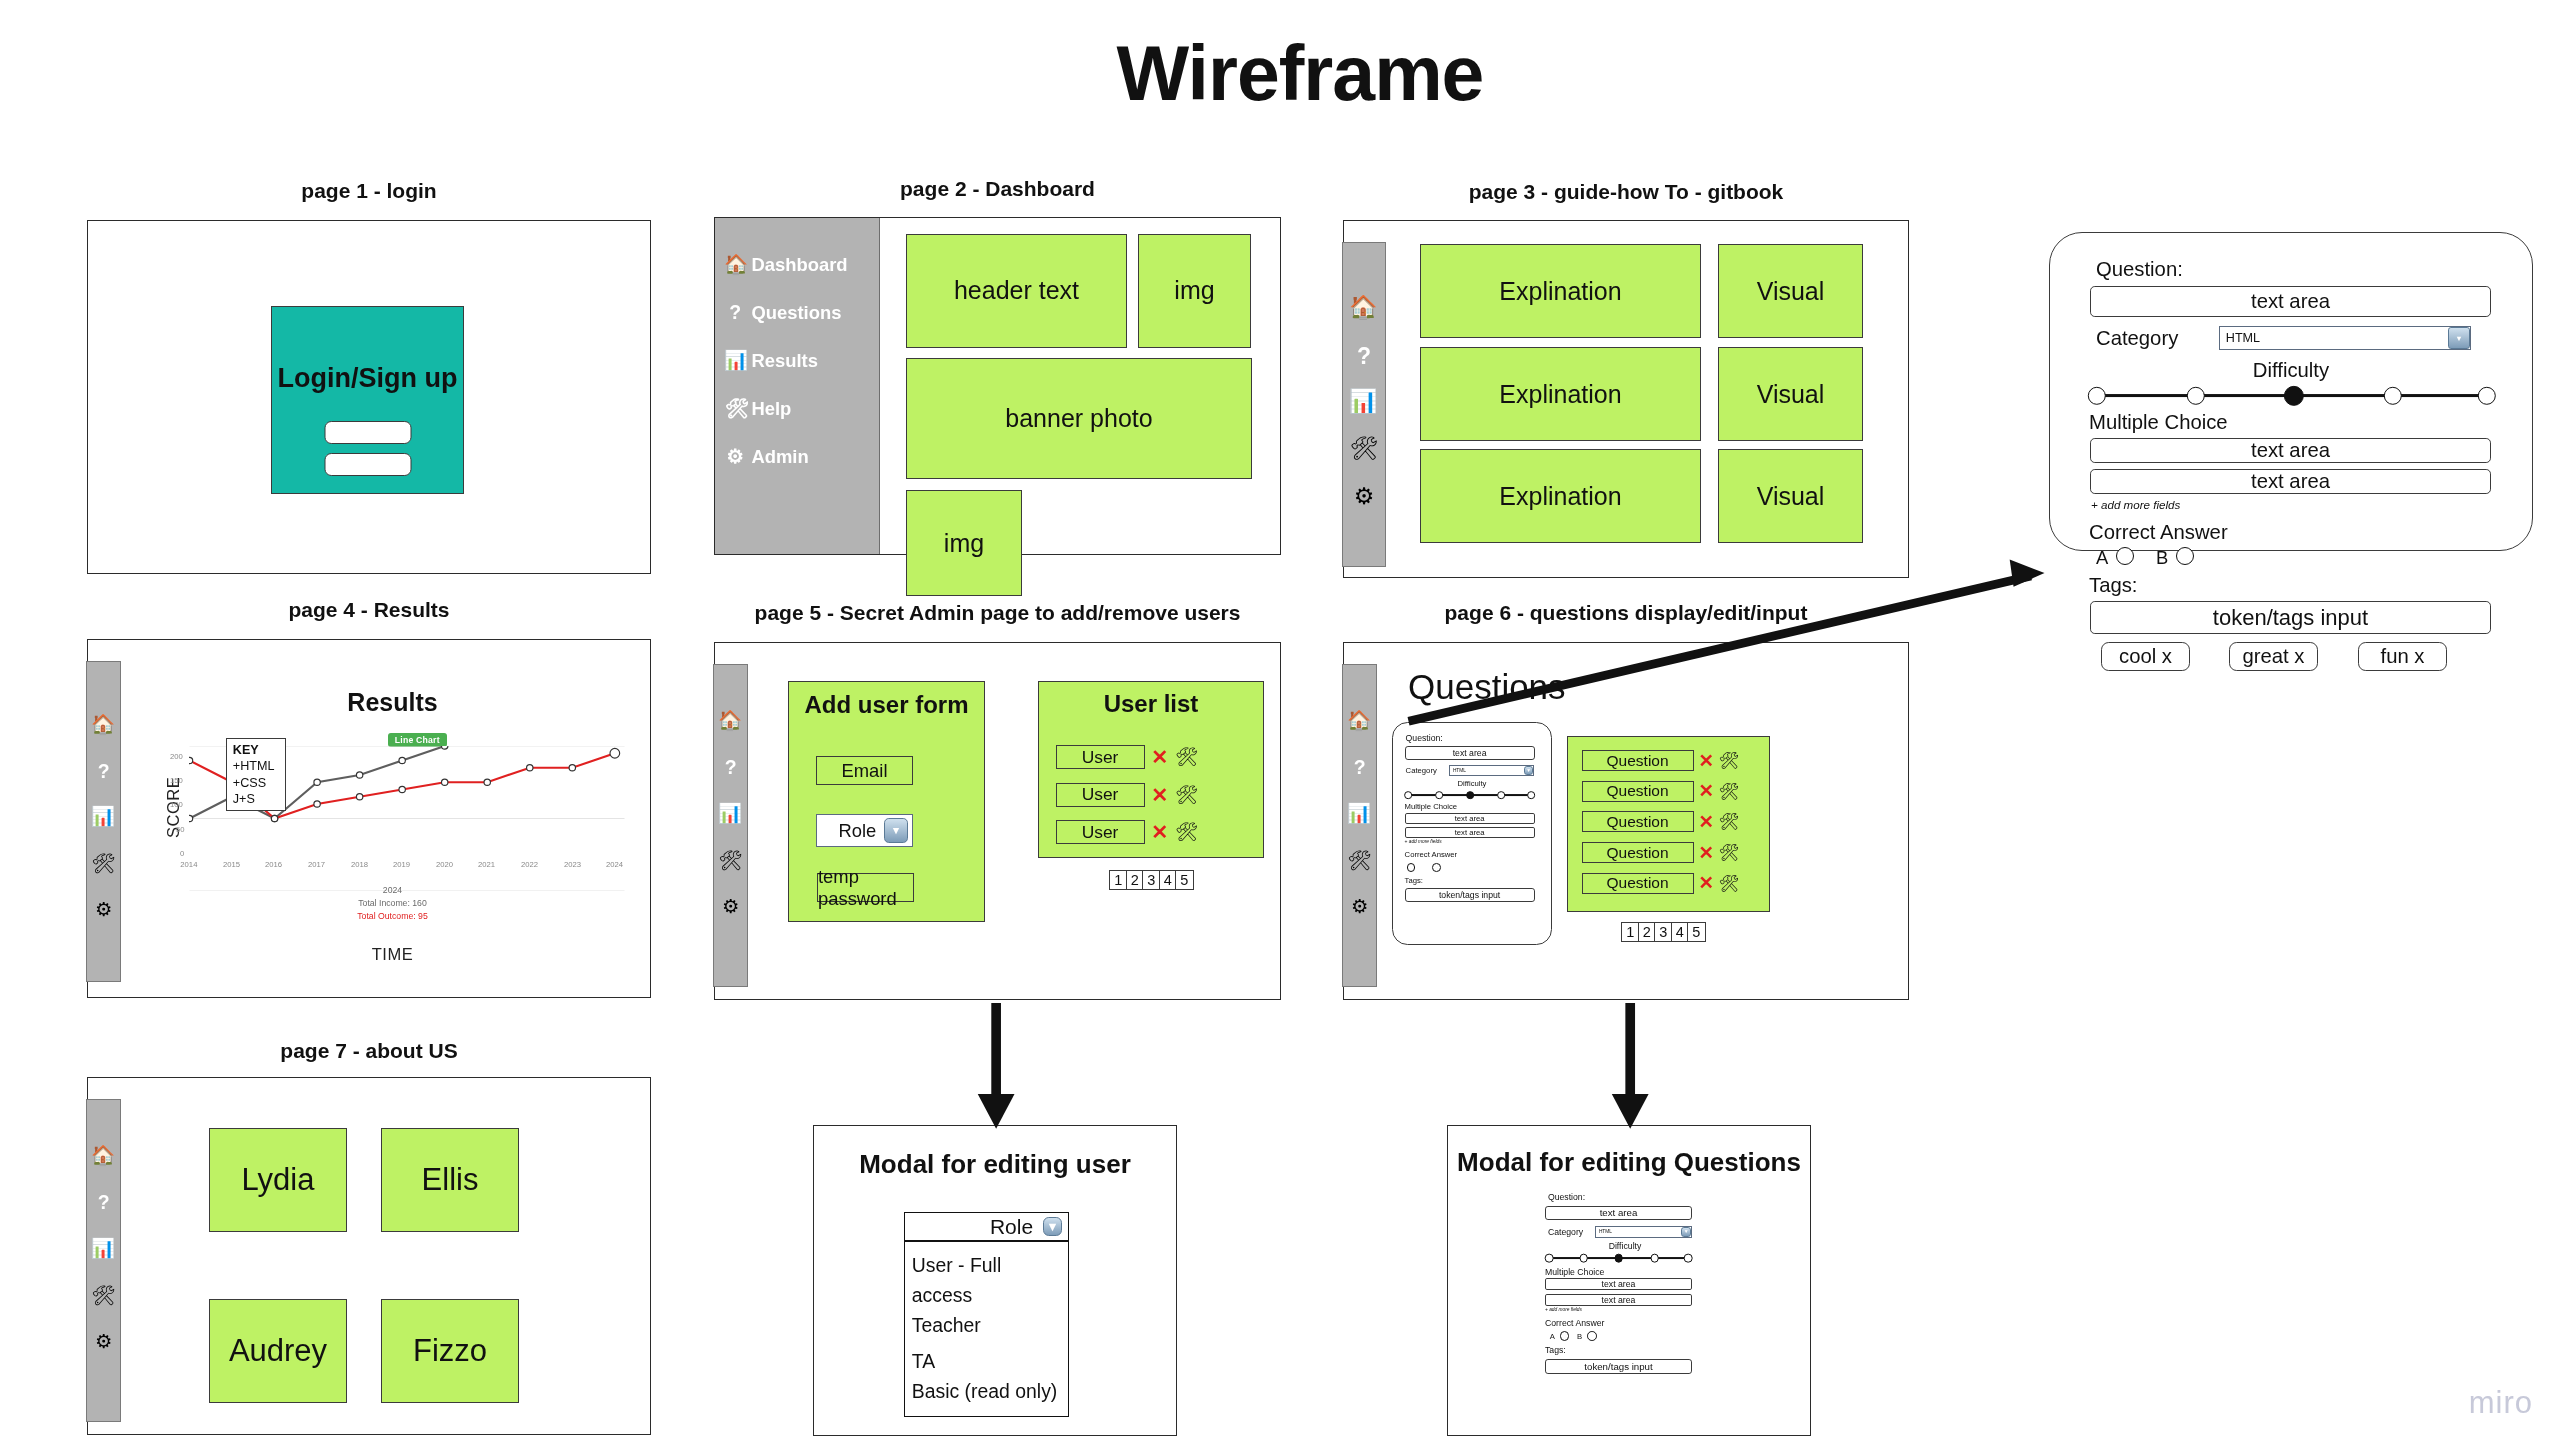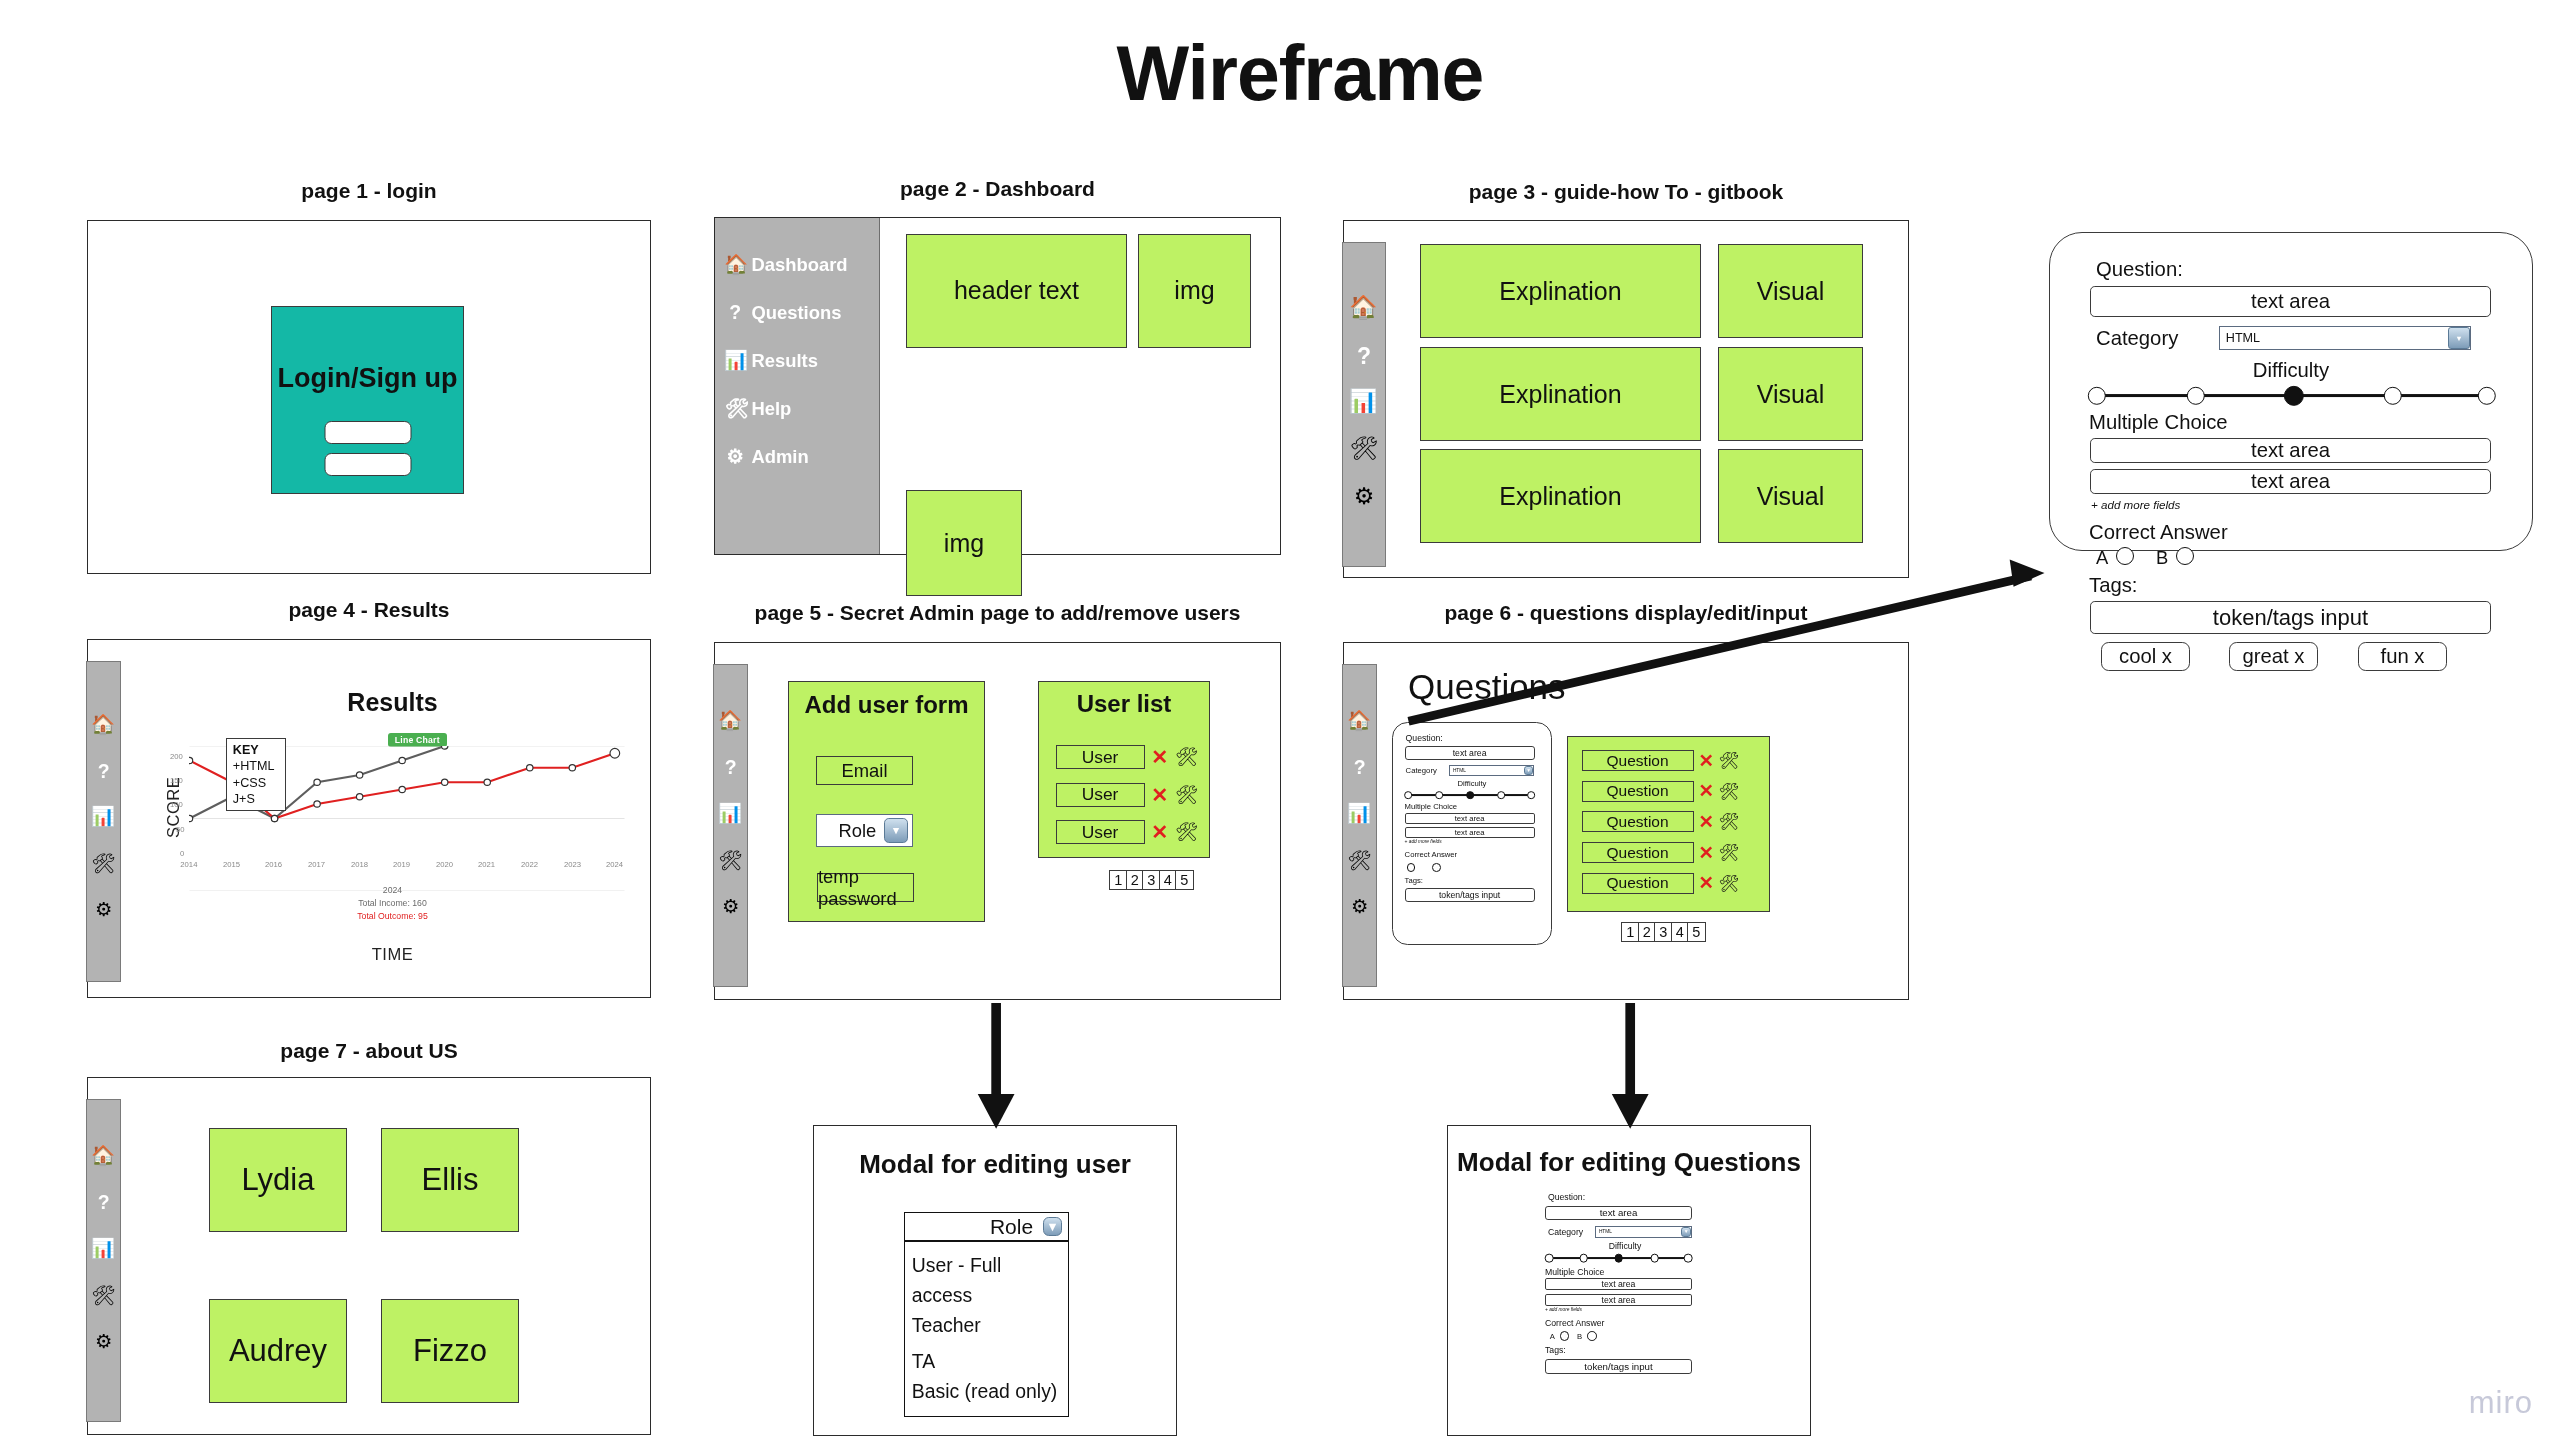--- a/index.html
+++ b/index.html
@@ -180,20 +180,21 @@
           <span>Help</span>
         </div>
         <div class="nav-item">
           <span class="nav-ico">⚙</span>
           <span>Admin</span>
         </div>
       </div>
     </div>
     <div class="box" style="left:191px;top:15.5px;width:221px;height:114px;">header text</div>
     <div class="box" style="left:423px;top:15.5px;width:113px;height:114px;">img</div>
+    <div class="box" style="left:191px;top:140px;width:346px;height:121px;">banner photo</div>
     <div class="box" style="left:191px;top:272px;width:116px;height:106px;">img</div>
   </div>
 
   <div class="frame-title" style="left: 1343px; top: 180px; width: 566px;">page 3 - guide-how To - gitbook</div>
   <div class="screen" style="left:1343px;top:220px;width:566px;height:358px;">
     <div class="sidebar inset" style="width:44px;left:-1.9px;top:21px;bottom:9.7px;">
       <div class="rail-ico" style="top:53px;">🏠</div>
       <div class="rail-ico" style="top:102px;color:#fff;font-weight:bold;">?</div>
       <div class="rail-ico" style="top:147px;">📊</div>
       <div class="rail-ico" style="top:194px;">🛠</div>
@@ -338,21 +339,21 @@
     <div class="box" style="left:73px;top:38px;width:197px;height:241px;display:block;">
       <div style="text-align:center;font-size:24px;font-weight:bold;line-height:1.25;margin-top:7.7px;">Add user form</div>
       <div class="box thin" style="left:27px;top:74px;width:97px;height:29px;font-size:18.4px;border-width:1.9px;">Email</div>
       <div class="select" style="left:27px;top:132px;width:97px;height:33px;border-width:1.9px;justify-content:center;font-size:18.4px;">
         <span style="margin-left:auto;">Role</span>
         <span class="caret" style="margin-left:7.7px;margin-right:3.9px;height:78%;border-radius:4.8px;font-size:10.6px;">▼</span>
       </div>
       <div class="box thin" style="left:28px;top:191px;width:97px;height:29px;font-size:18.4px;border-width:1.9px;">temp password</div>
     </div>
 
-    <div class="box" style="left:323px;top:38px;width:172px;height:177px;display:block;">
+    <div class="box" style="left:323px;top:38px;width:226px;height:177px;display:block;">
       <div style="text-align:center;font-size:24px;font-weight:bold;margin-top:7.7px;">User list</div>
       <div style="position:absolute;left:16.5px;top:63px;">
         <div style="display:flex;align-items:center;gap:6.8px;margin-bottom:13.6px;">
           <div class="box" style="position:relative;width:89px;height:24px;font-size:17.4px;">User</div>
           <span class="xicon" style="font-size:20.3px;">✕</span>
           <span class="toolicon" style="font-size:18.4px;">🛠</span>
         </div>
         <div style="display:flex;align-items:center;gap:6.8px;margin-bottom:13.6px;">
           <div class="box" style="position:relative;width:89px;height:24px;font-size:17.4px;">User</div>
           <span class="xicon" style="font-size:20.3px;">✕</span>

